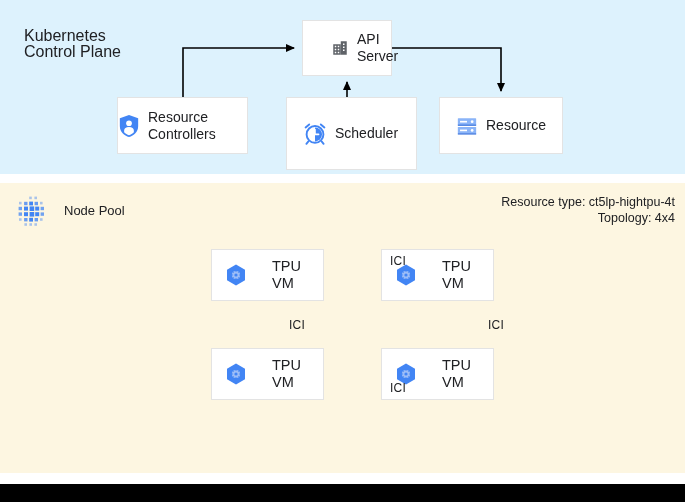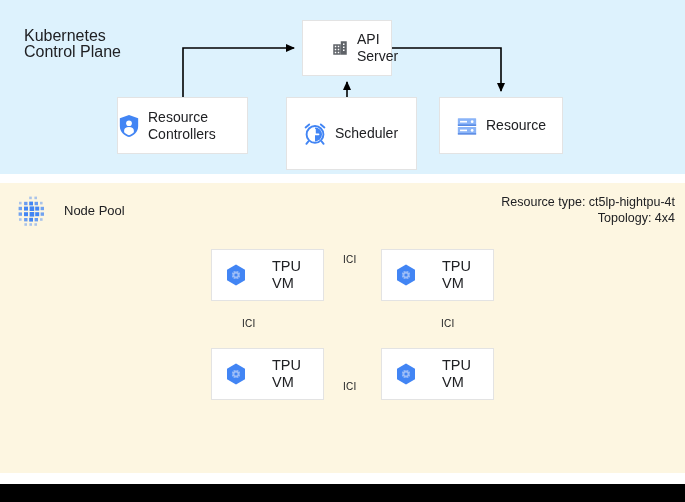--- a/index.html
+++ b/index.html
@@ -47,21 +47,21 @@
 
   #machine-meta{
     position:absolute;right:10px;top:194px;text-align:right;
     font-size:12.5px;line-height:16px;color:#202124;
   }
 
   
   #wires{position:absolute;left:0;top:0;width:685px;height:502px;pointer-events:none;}
 
   .ici-label{
-    position:absolute;font-size:10px;color:#202124;letter-spacing:.2px;
+    position:absolute;font-size:12px;color:#202124;letter-spacing:.2px;margin-left:47px;
   }
   #ici-top{left:343px;top:254px;}
   #ici-bottom{left:343px;top:381px;}
   #ici-left{left:242px;top:318px;}
   #ici-right{left:441px;top:318px;}
 </style>
 </head>
 <body>
 
 <div class="panel" id="control-plane-panel"></div>

